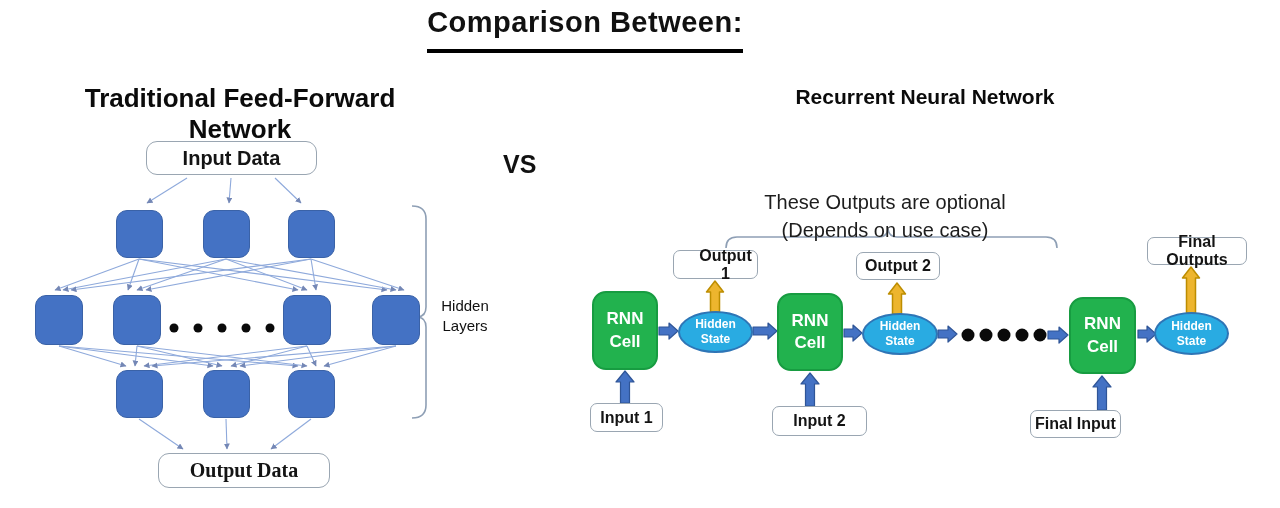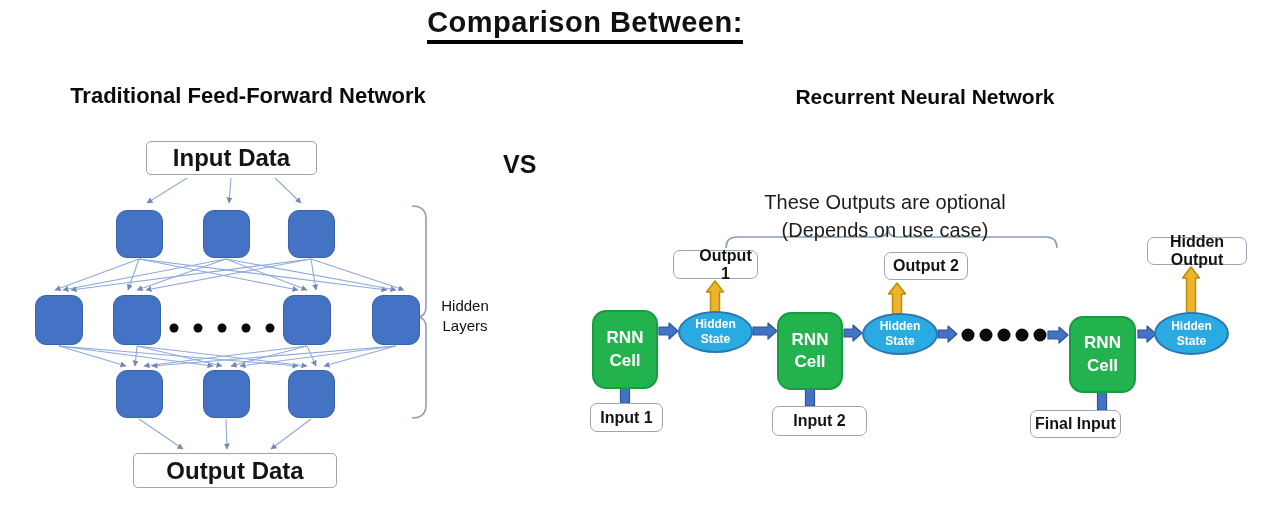--- a/index.html
+++ b/index.html
@@ -5,42 +5,42 @@
   html,body{margin:0;padding:0;background:#fff;}
   body{width:1280px;height:508px;position:relative;overflow:hidden;
        font-family:"Liberation Sans", sans-serif;color:#111;}
   .abs{position:absolute;}
   .center{display:flex;align-items:center;justify-content:center;text-align:center;}
   .prelines{white-space:pre-line;}
 
   
   .title-wrap{left:400px;top:6px;width:370px;text-align:center;}
   .title-text{display:inline-block;font-size:29px;font-weight:800;letter-spacing:.5px;
-              border-bottom:4px solid #000;padding-bottom:1px;}
+              border-bottom:4px solid #000;padding-bottom:10px;}
 
   
   .heading{font-weight:700;color:#0b0b0b;}
-  .heading-left{left:38px;top:83px;width:420px;font-size:22px;}
+  .heading-left{left:30px;top:83px;width:420px;font-size:26px;}
   .heading-right{left:745px;top:85px;width:360px;font-size:21px;}
   .vs{left:503px;top:150px;font-size:25px;font-weight:800;}
 
   
   .wbox{background:#fff;border:1.5px solid var(--box-border);border-radius:9px;
         font-weight:600;color:#141414;box-sizing:border-box;}
-  .wbox.big{font-size:24px;border-radius:5px;}
+  .wbox.big{font-size:20px;border-radius:11px;}
   .wbox.small{font-size:16px;border-radius:7px;}
 
   
   .bnode{background:var(--node-blue);border:1px solid var(--node-blue-border);
          border-radius:11px;box-sizing:border-box;}
 
   
   .cell{background:var(--cell-green);border:2px solid var(--cell-green-border);
         border-radius:14px;color:#fff;font-size:17px;font-weight:600;line-height:1.3;
-        box-sizing:border-box;margin-top:19px;}
+        box-sizing:border-box;}
 
   
   .state{background:var(--state-cyan);border:2px solid var(--state-cyan-border);
          border-radius:50%;color:#fff;font-size:12px;font-weight:600;line-height:1.25;
          box-sizing:border-box;}
 
   .note{left:725px;top:188px;width:320px;text-align:center;font-size:20px;
         line-height:1.4;color:#1d1d1d;}
   .side-label{left:433px;top:296px;width:64px;text-align:center;font-size:15px;
               line-height:1.35;color:#101010;}
@@ -162,33 +162,33 @@
 
 <div class="abs bnode" style="left:35px;top:295px;width:48px;height:50px;"></div>
 <div class="abs bnode" style="left:113px;top:295px;width:48px;height:50px;"></div>
 <div class="abs bnode" style="left:283px;top:295px;width:48px;height:50px;"></div>
 <div class="abs bnode" style="left:372px;top:295px;width:48px;height:50px;"></div>
 
 <div class="abs bnode" style="left:116px;top:370px;width:47px;height:48px;"></div>
 <div class="abs bnode" style="left:203px;top:370px;width:47px;height:48px;"></div>
 <div class="abs bnode" style="left:288px;top:370px;width:47px;height:48px;"></div>
 
-<div class="abs wbox big center" style="left:133px;top:453px;width:204px;height:35px;">Output Data</div>
+<div class="abs wbox big center" style="left:158px;top:453px;width:172px;height:35px;font-family:Liberation Serif, serif;">Output Data</div>
 
 <div class="abs side-label prelines">Hidden
 Layers</div>
 
 <div class="abs note">
   <div>These Outputs are optional</div>
   <div>(Depends on use case)</div>
 </div>
 
 <div class="abs wbox small center" style="left:673px;top:250px;width:85px;height:29px;padding-left:20px;">Output 1</div>
-<div class="abs wbox small center" style="left:856px;top:252px;width:84px;height:28px;margin-left:28px;">Output 2</div>
-<div class="abs wbox small center" style="left:1147px;top:237px;width:100px;height:28px;">Hidden Output</div>
+<div class="abs wbox small center" style="left:856px;top:252px;width:84px;height:28px;">Output 2</div>
+<div class="abs wbox small center" style="left:1147px;top:237px;width:100px;height:28px;">Final Outputs</div>
 
 <div class="abs cell center prelines" style="left:592px;top:291px;width:66px;height:79px;">RNN
 Cell</div>
 <div class="abs cell center prelines" style="left:777px;top:293px;width:66px;height:78px;">RNN
 Cell</div>
 <div class="abs cell center prelines" style="left:1069px;top:297px;width:67px;height:77px;">RNN
 Cell</div>
 
 <div class="abs state center prelines" style="left:678px;top:311px;width:75px;height:42px;">Hidden
 State</div>

